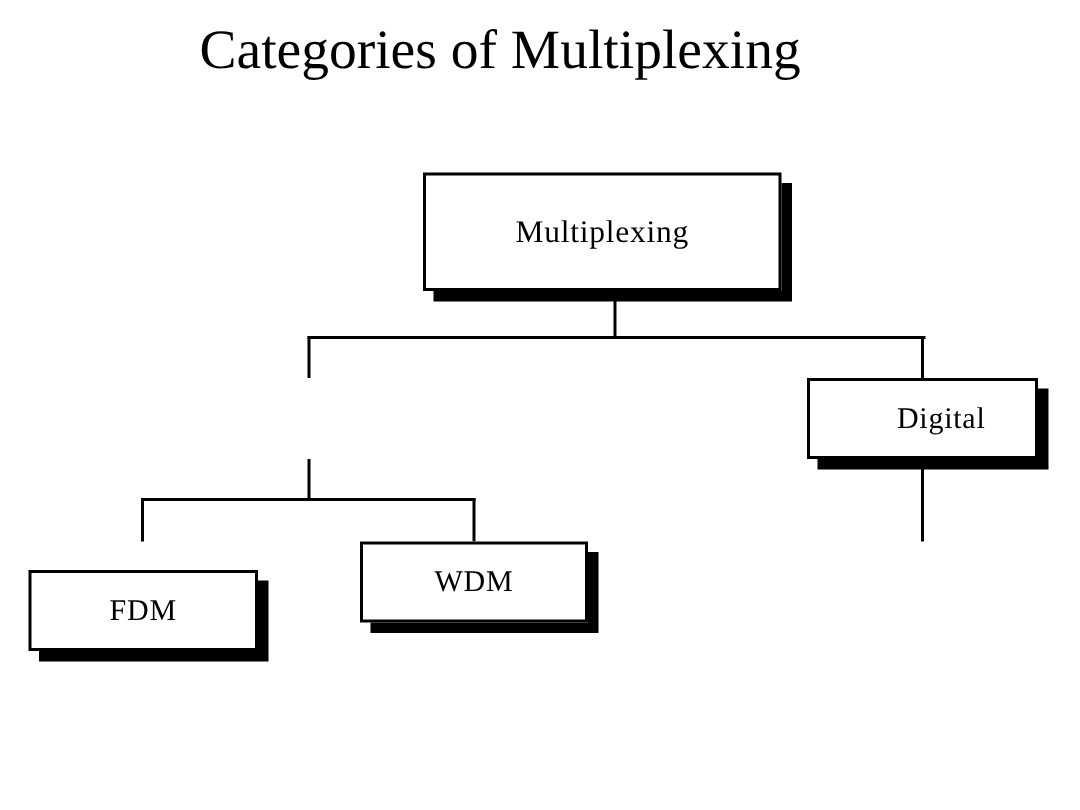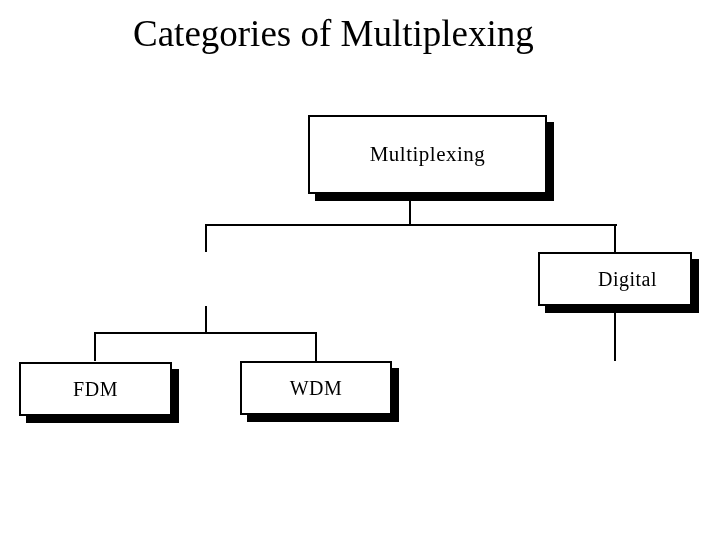--- a/index.html
+++ b/index.html
@@ -34,24 +34,24 @@
     font-size: 20px;
     letter-spacing: 0.5px;
     white-space: nowrap;
   }
   .node.root { font-size: 21px; }
   .line {
     position: absolute;
     background: var(--connector, #000000);
   }
   
-  .n-multiplexing { left: 308px; top: 115px; width: 239px; height: 79px; }
+  .n-multiplexing { left: 282px; top: 115px; width: 239px; height: 79px; }
   .n-analog       { left: 128px; top: 252px; width: 157px; height: 54px; }
   .n-digital      { left: 538px; top: 252px; width: 154px; height: 54px; padding-left: 25px; }
-  .n-fdm          { left:  19px; top: 362px; width: 153px; height: 54px; text-align: center; }
+  .n-fdm          { left:  19px; top: 380px; width: 153px; height: 54px; text-align: center; }
   .n-wdm          { left: 240px; top: 361px; width: 152px; height: 54px; text-align: center; }
   .n-tdm          { left: 538px; top: 361px; width: 154px; height: 54px; }
   
   .l-root-stem     { left: 409px; top: 194px; width: 2px;   height: 32px; }
   .l-level1-bar    { left: 205px; top: 224px; width: 412px; height: 2px;  }
   .l-drop-analog   { left: 205px; top: 224px; width: 2px;   height: 28px; }
   .l-drop-digital  { left: 614px; top: 224px; width: 2px;   height: 28px; }
   .l-analog-stem   { left: 205px; top: 306px; width: 2px;   height: 28px; }
   .l-level2-bar    { left:  94px; top: 332px; width: 223px; height: 2px;  }
   .l-drop-fdm      { left:  94px; top: 332px; width: 2px;   height: 29px; }

